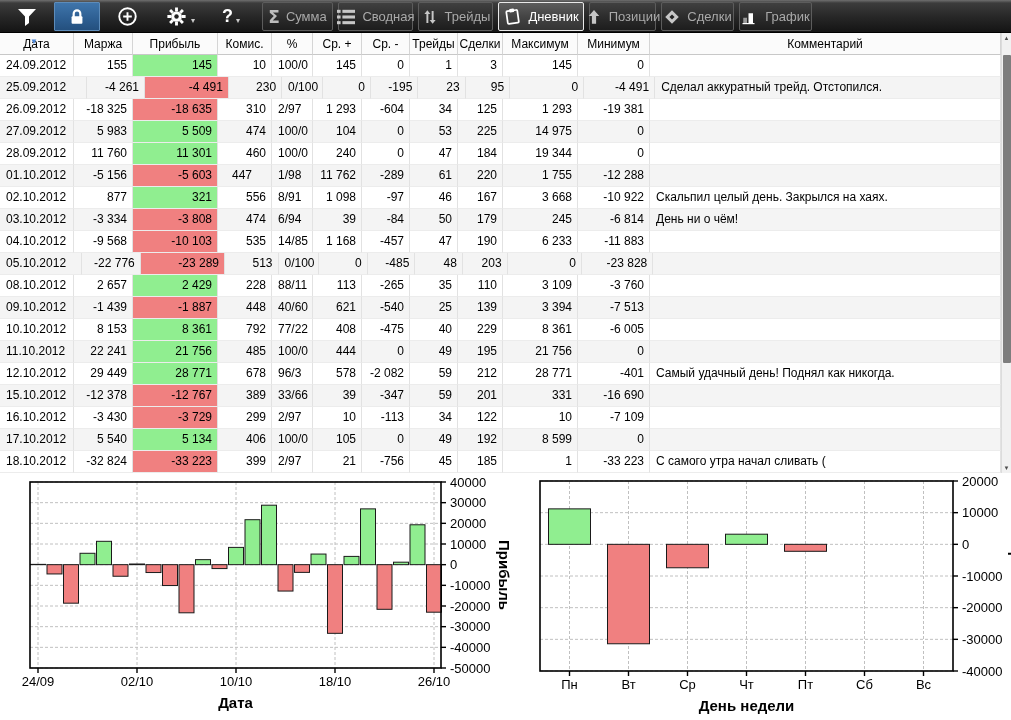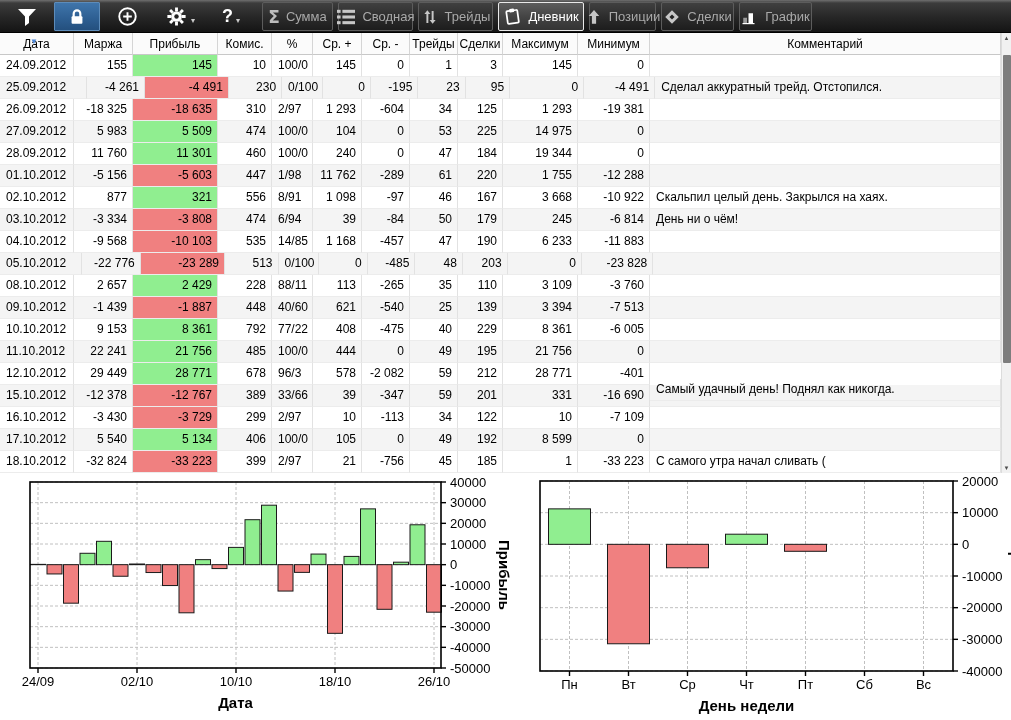--- a/index.html
+++ b/index.html
@@ -281,21 +281,21 @@
           <div class="td r" style="width: 48px;">47</div>
           <div class="td r" style="width: 45px;">184</div>
           <div class="td r" style="width: 75px;">19 344</div>
           <div class="td r" style="width: 72px;">0</div>
           <div class="td l" style="width: 351px;"></div>
         </div>
         <div class="tr even">
           <div class="td l" style="width: 74px;">01.10.2012</div>
           <div class="td r" style="width: 59px;">-5 156</div>
           <div class="td r profit-neg" style="width: 85px;">-5 603</div>
-          <div class="td r" style="width: 54px;">447</div>
+          <div class="td r" style="width: 54px; text-align: center;">447</div>
           <div class="td l" style="width: 41px;">1/98</div>
           <div class="td r" style="width: 49px;">11 762</div>
           <div class="td r" style="width: 48px;">-289</div>
           <div class="td r" style="width: 48px;">61</div>
           <div class="td r" style="width: 45px;">220</div>
           <div class="td r" style="width: 75px;">1 755</div>
           <div class="td r" style="width: 72px;">-12 288</div>
           <div class="td l" style="width: 351px;"></div>
         </div>
         <div class="tr">
@@ -377,21 +377,21 @@
           <div class="td r" style="width: 49px;">621</div>
           <div class="td r" style="width: 48px;">-540</div>
           <div class="td r" style="width: 48px;">25</div>
           <div class="td r" style="width: 45px;">139</div>
           <div class="td r" style="width: 75px;">3 394</div>
           <div class="td r" style="width: 72px;">-7 513</div>
           <div class="td l" style="width: 351px;"></div>
         </div>
         <div class="tr">
           <div class="td l" style="width: 74px;">10.10.2012</div>
-          <div class="td r" style="width: 59px;">9 153</div>
+          <div class="td r" style="width: 59px;">8 153</div>
           <div class="td r profit-pos" style="width: 85px;">8 361</div>
           <div class="td r" style="width: 54px;">792</div>
           <div class="td l" style="width: 41px;">77/22</div>
           <div class="td r" style="width: 49px;">408</div>
           <div class="td r" style="width: 48px;">-475</div>
           <div class="td r" style="width: 48px;">40</div>
           <div class="td r" style="width: 45px;">229</div>
           <div class="td r" style="width: 75px;">8 361</div>
           <div class="td r" style="width: 72px;">-6 005</div>
           <div class="td l" style="width: 351px;"></div>
@@ -415,21 +415,21 @@
           <div class="td r" style="width: 59px;">29 449</div>
           <div class="td r profit-pos" style="width: 85px;">28 771</div>
           <div class="td r" style="width: 54px;">678</div>
           <div class="td l" style="width: 41px;">96/3</div>
           <div class="td r" style="width: 49px;">578</div>
           <div class="td r" style="width: 48px;">-2 082</div>
           <div class="td r" style="width: 48px;">59</div>
           <div class="td r" style="width: 45px;">212</div>
           <div class="td r" style="width: 75px;">28 771</div>
           <div class="td r" style="width: 72px;">-401</div>
-          <div class="td l" style="width: 351px; margin-top: 16px;">Самый удачный день! Поднял как никогда.</div>
+          <div class="td l" style="width: 351px;">Самый удачный день! Поднял как никогда.</div>
         </div>
         <div class="tr even">
           <div class="td l" style="width: 74px;">15.10.2012</div>
           <div class="td r" style="width: 59px;">-12 378</div>
           <div class="td r profit-neg" style="width: 85px;">-12 767</div>
           <div class="td r" style="width: 54px;">389</div>
           <div class="td l" style="width: 41px;">33/66</div>
           <div class="td r" style="width: 49px;">39</div>
           <div class="td r" style="width: 48px;">-347</div>
           <div class="td r" style="width: 48px;">59</div>

